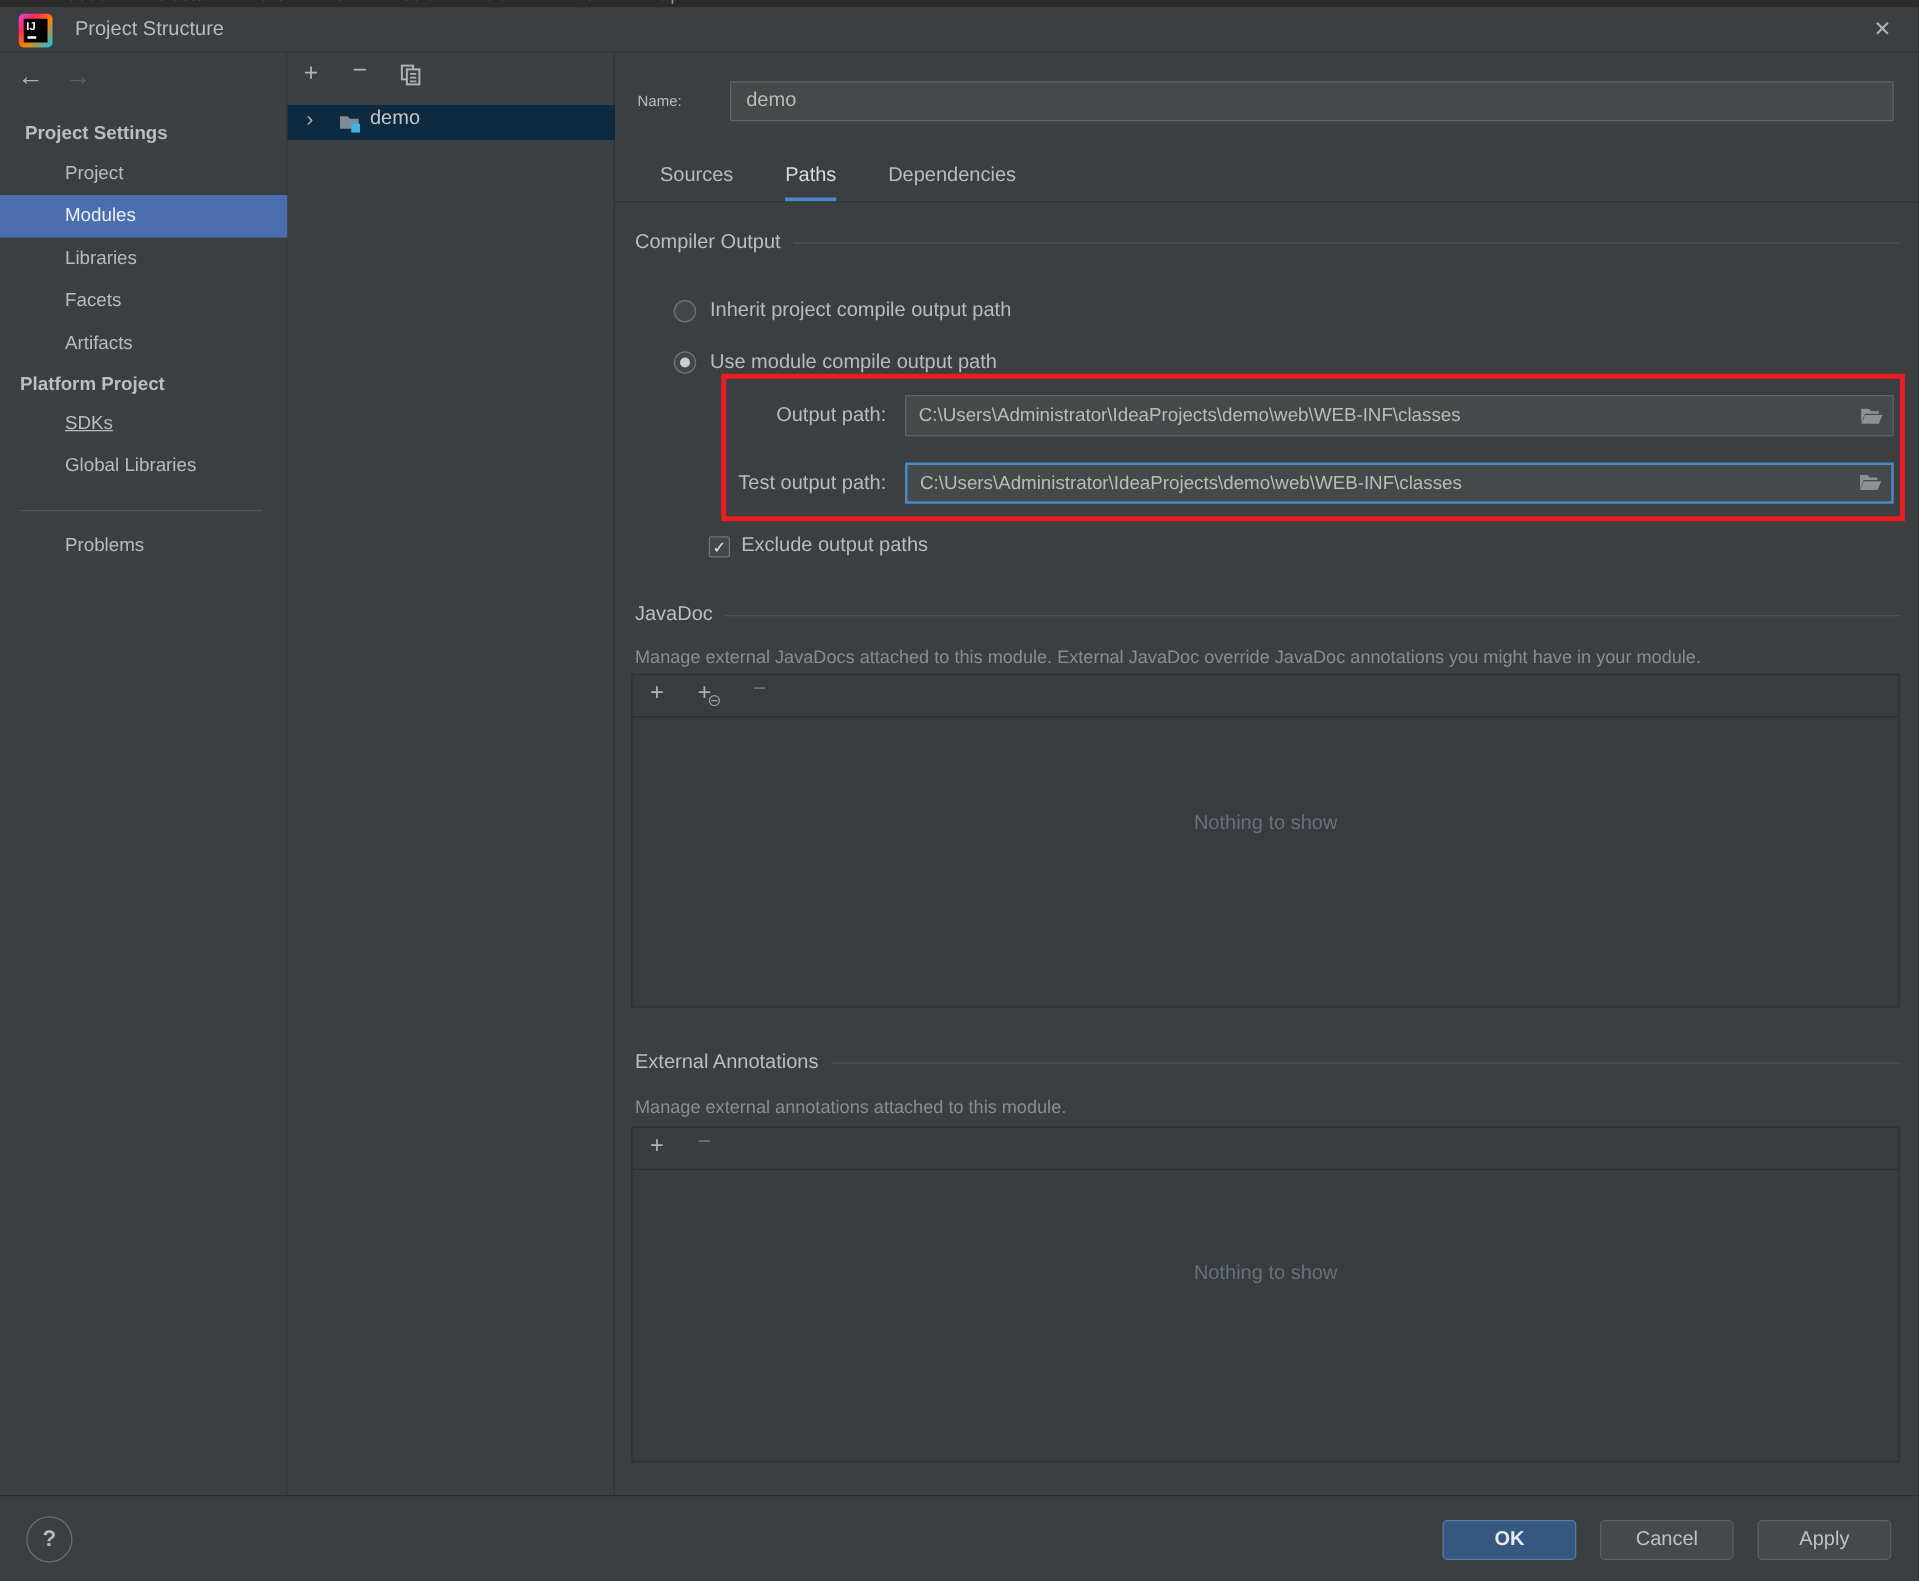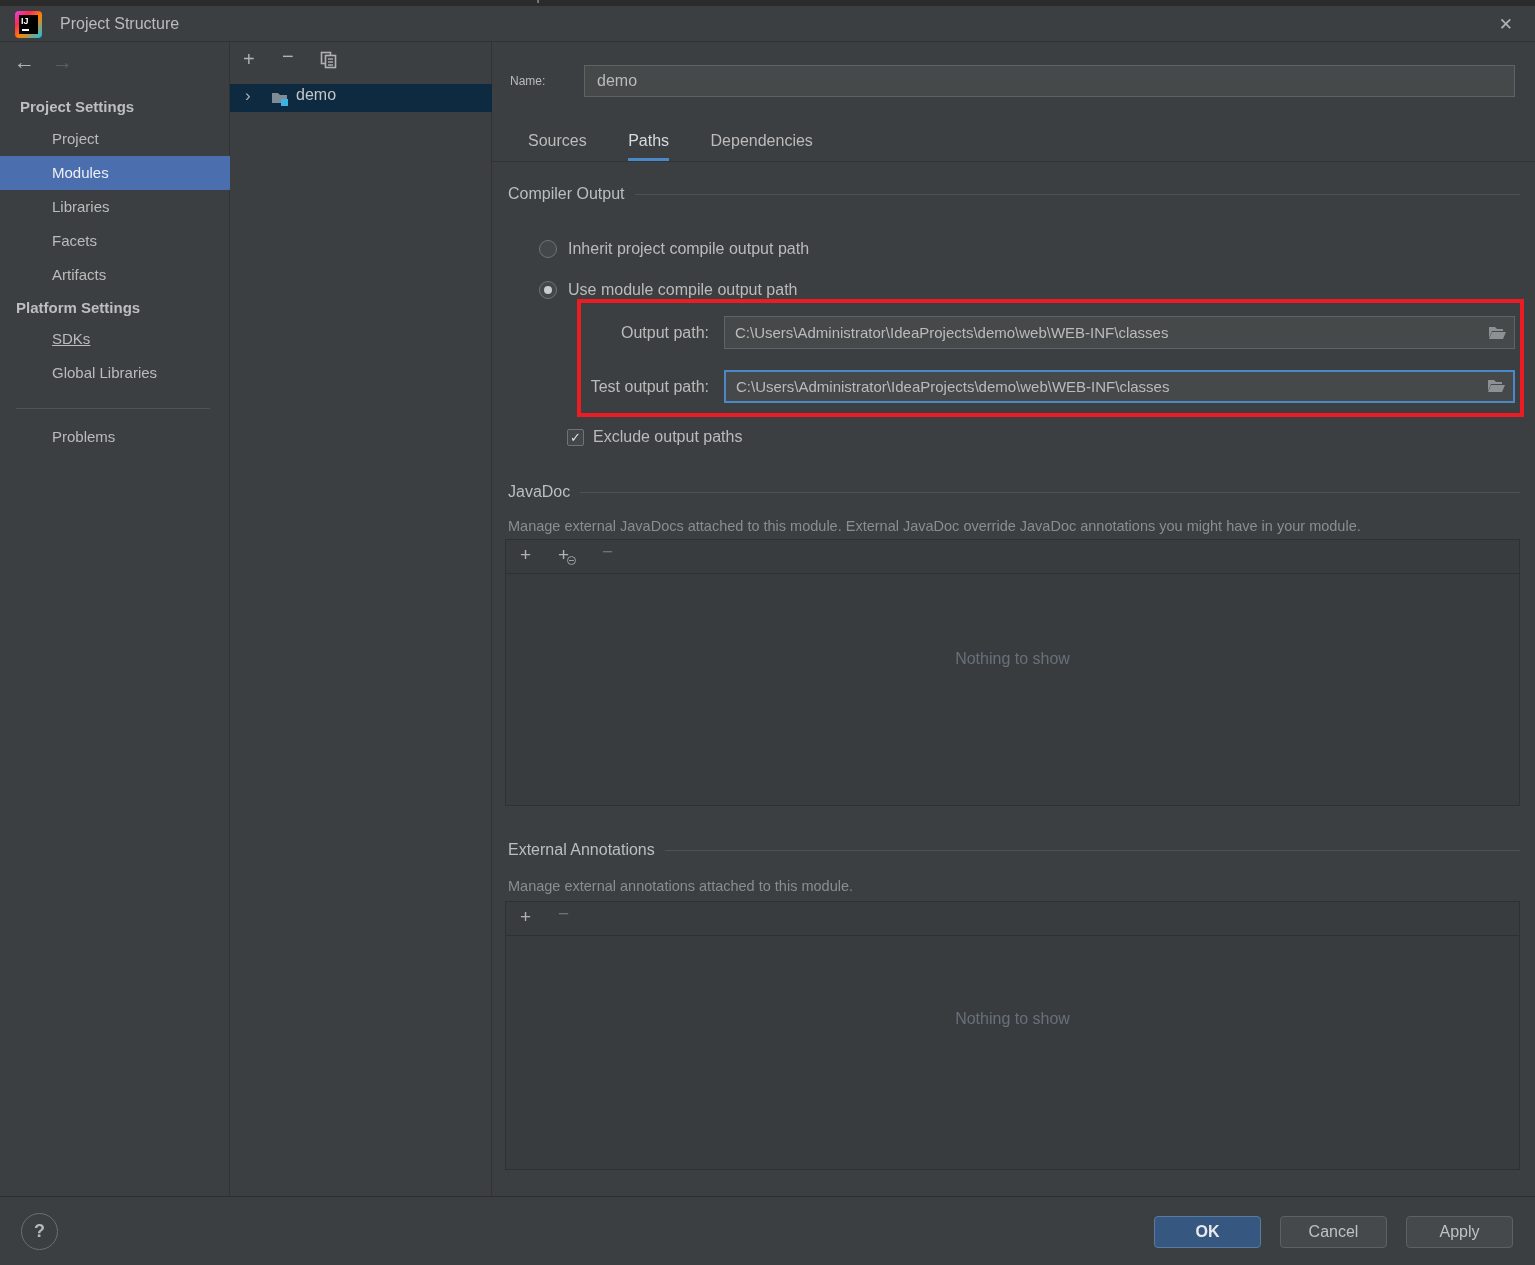--- a/index.html
+++ b/index.html
@@ -116,21 +116,21 @@
     <div class="nav-arrows">
       <div class="arrow back">←</div>
       <div class="arrow fwd">→</div>
     </div>
     <div class="side-header" style="top:53px;padding-left:20px;">Project Settings</div>
     <div class="side-item" style="top:80px;">Project</div>
     <div class="side-item selected" style="top:114px;">Modules</div>
     <div class="side-item" style="top:182px;">Facets</div>
     <div class="side-item" style="top:148px;">Libraries</div>
     <div class="side-item" style="top:216px;">Artifacts</div>
-    <div class="side-header" style="top:254px;">Platform Settings</div>
+    <div class="side-header" style="top:254px;">Platform Project</div>
     <div class="side-item" style="top:280px;text-decoration:underline;">SDKs</div>
     <div class="side-item" style="top:314px;">Global Libraries</div>
     <div class="side-divider" style="top:366px;"></div>
     <div class="side-item" style="top:378px;">Problems</div>
   </div>
 
   <div class="treepanel">
     <div class="tree-toolbar">
       <div class="ticon" style="left:13px;">+</div>
       <div class="ticon" style="left:52px; top:3px;">−</div>

